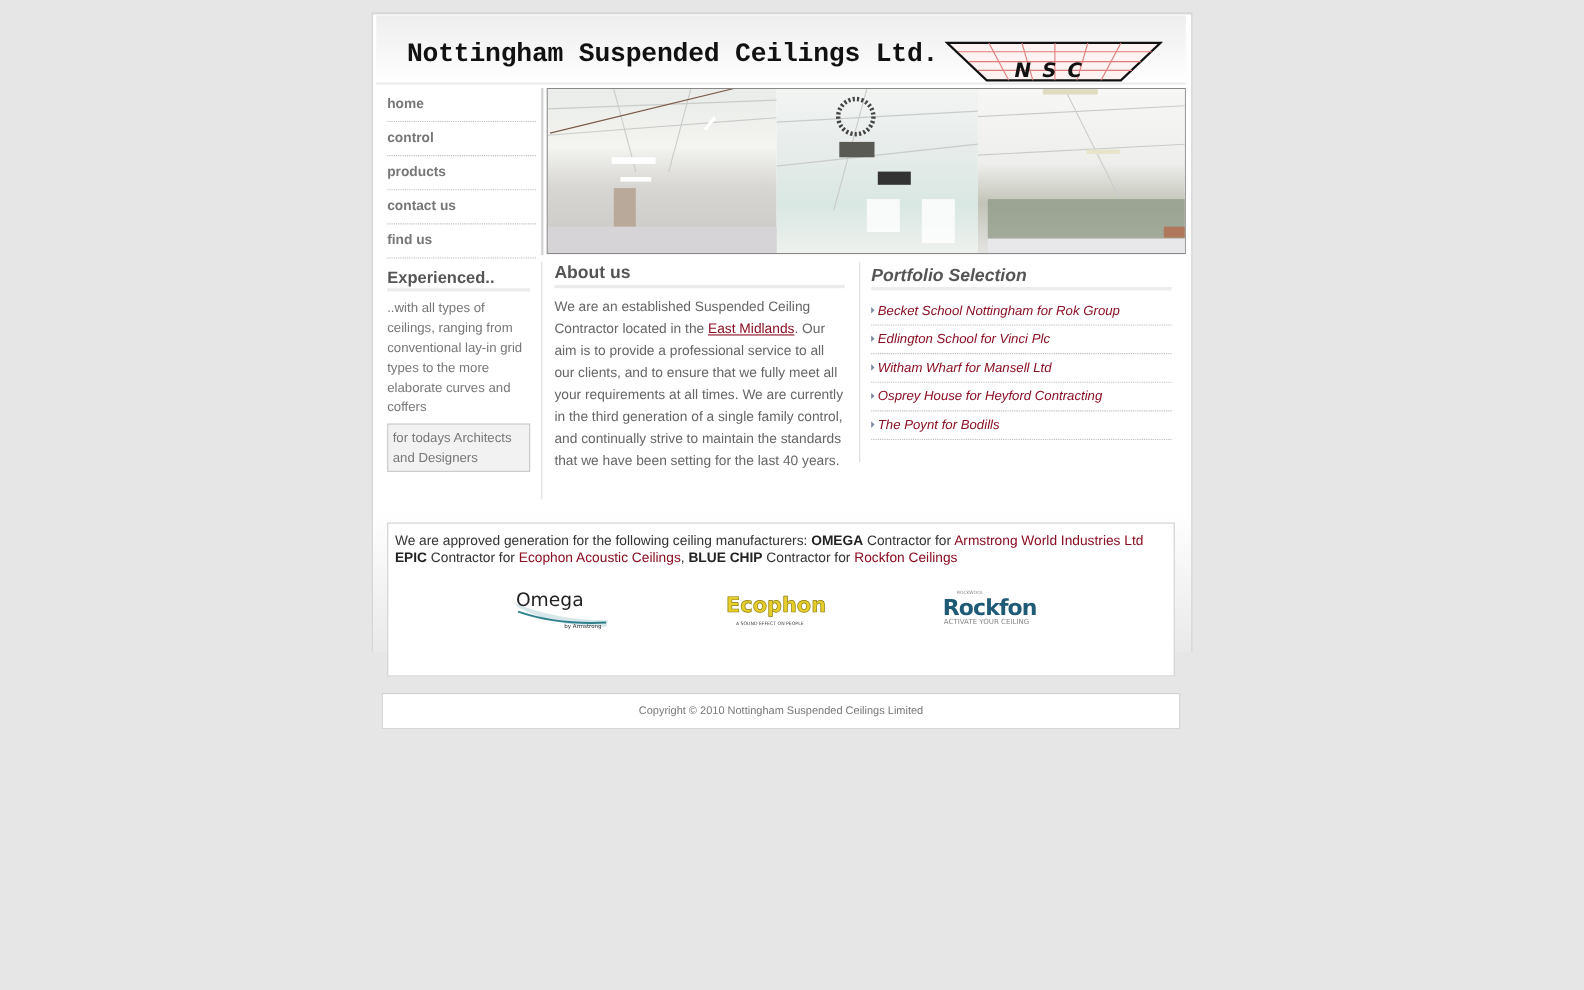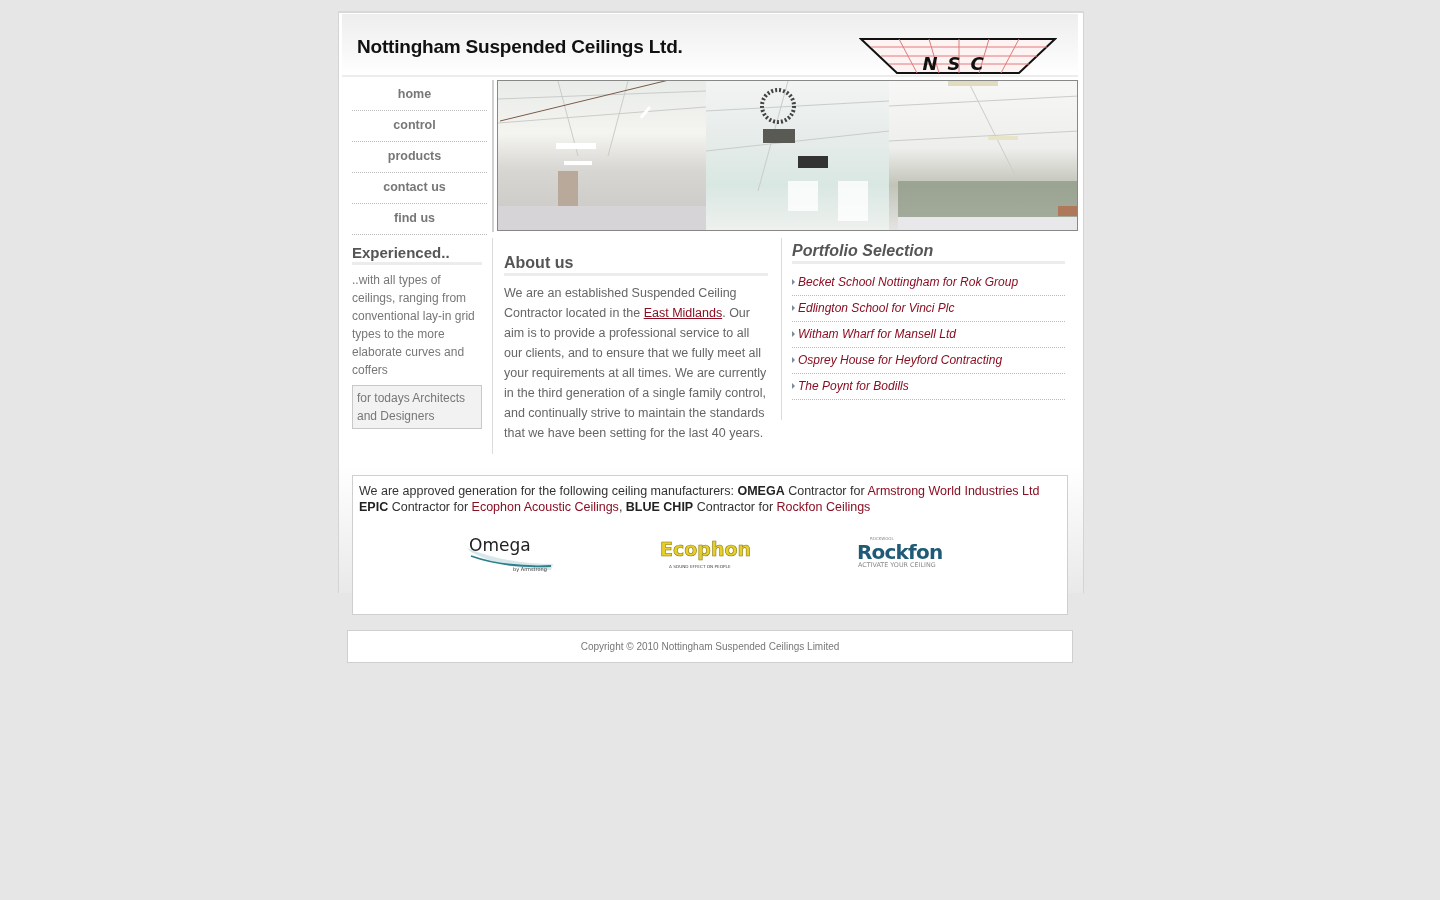--- a/index.html
+++ b/index.html
@@ -15,29 +15,30 @@
     border-top: 2px solid #d8d8d8;
     border-left: 1px solid #d4d4d4;
     border-right: 1px solid #d4d4d4;
   }
   .header {
     position: absolute; left: 342px; top: 14px; width: 736px; height: 61px;
     background: linear-gradient(to bottom, #eeeeee 0%, #f6f6f6 50%, #ffffff 100%);
     border-bottom: 2px solid #ececec;
   }
   .site-title {
-    position: absolute; left: 15px; top: 22px;
-    font-size: 19px; font-weight: bold; color: #111;
+    position: absolute; left: 28px; top: 22px;
+    font-size: 24px; font-weight: bold; color: #111;
     letter-spacing: -0.2px;
+    font-family: Liberation Mono, monospace;
   }
   .logo { position: absolute; left: 517px; top: 23px; width: 198px; height: 38px; }
 
   .nav { position: absolute; left: 352px; top: 80px; width: 135px; }
   .nav a {
-    display: block; height: 30px; line-height: 28px; text-align: center;
+    display: block; height: 30px; line-height: 28px; text-align: left;
     padding-right: 10px; font-size: 12.5px; font-weight: bold; color: #777;
     text-decoration: none; border-bottom: 1px dotted #bbb;
   }
   .nav-divider { position: absolute; left: 492px; top: 80px; width: 2px; height: 152px; background: #d0d0d0; }
 
   .banner {
     position: absolute; left: 497px; top: 80px; width: 581px; height: 151px;
     border: 1px solid #888; box-sizing: border-box; overflow: hidden;
   }
   .banner .p1 { position: absolute; left: 0; top: 0; width: 208px; height: 100%;
@@ -57,21 +58,21 @@
   .left-col p {
     margin: 6px 0 0 0; font-size: 12px; line-height: 18px; color: #777;
   }
   .left-col .boxed {
     margin-top: 6px; padding: 3px 4px; font-size: 12px; line-height: 18px; color: #777;
     background: #f2f2f2; border: 1px solid #c8c8c8;
   }
   .divider-a { position: absolute; left: 492px; top: 238px; width: 1px; height: 216px; background: #dcdcdc; }
   .divider-b { position: absolute; left: 781px; top: 238px; width: 1px; height: 182px; background: #dcdcdc; }
 
-  .mid-col { position: absolute; left: 504px; top: 254px; width: 264px; }
+  .mid-col { position: absolute; left: 504px; top: 240px; width: 264px; }
   .mid-col p {
     margin: 7px 0 0 0; font-size: 12.5px; line-height: 20px; color: #666;
   }
   .mid-col p a { color: #8b0e22; text-decoration: underline; }
 
   .right-col { position: absolute; left: 792px; top: 242px; width: 273px; font-style: italic; }
   .right-col ul { list-style: none; margin: 6px 0 0 0; padding: 0; }
   .right-col li {
     height: 25px; line-height: 24px; border-bottom: 1px dotted #bbb;
     font-size: 12px;

